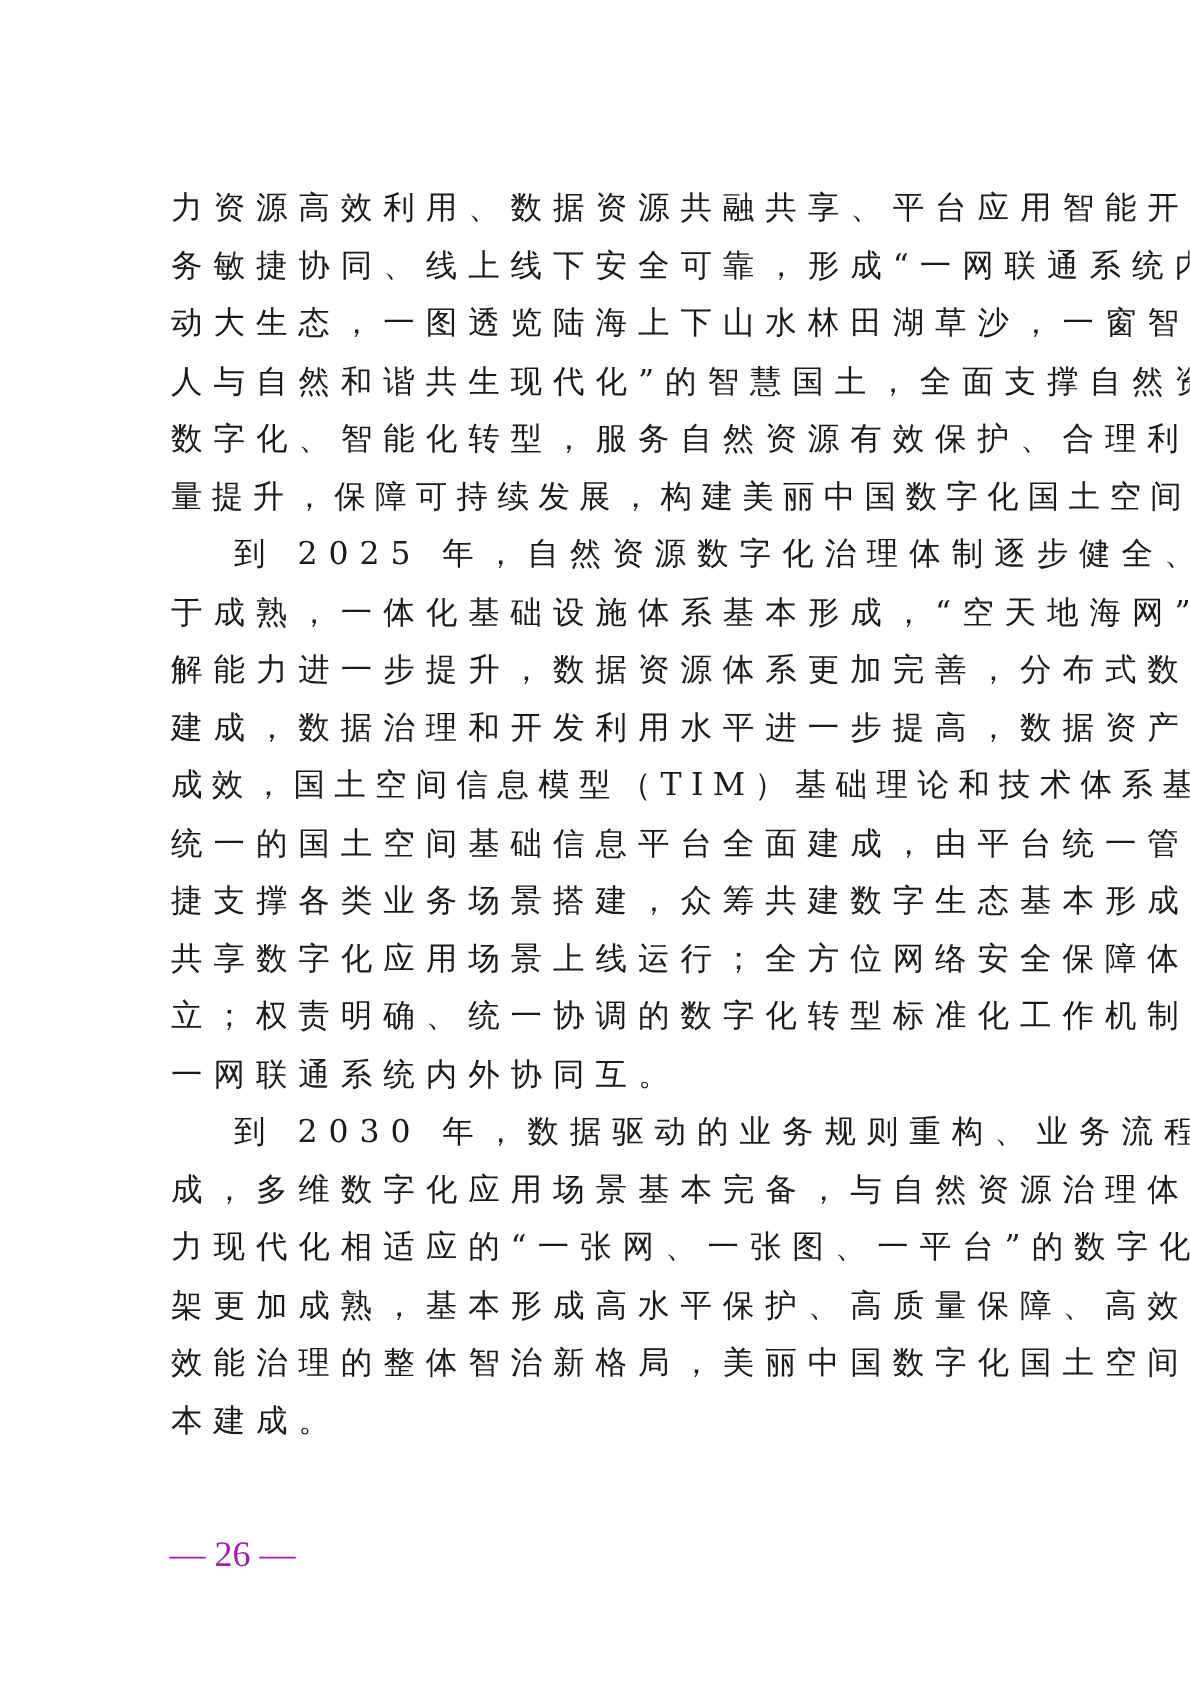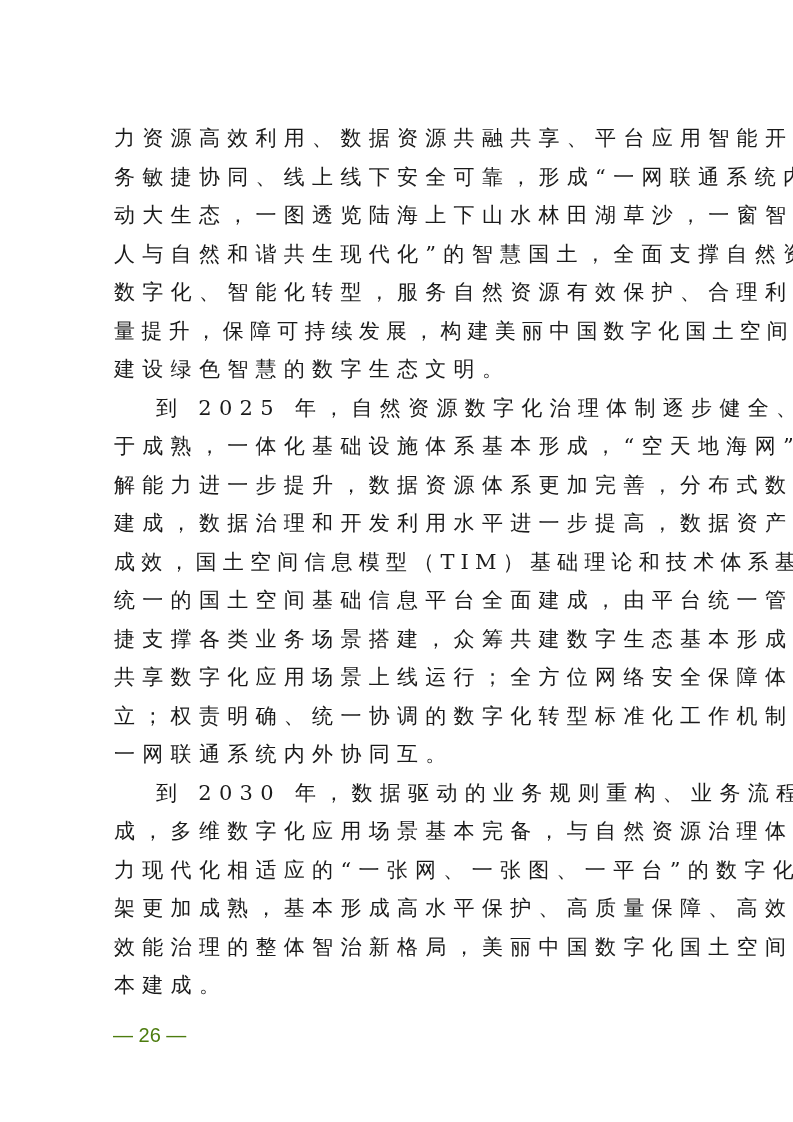--- a/index.html
+++ b/index.html
@@ -21,39 +21,38 @@
       line-height: 38.5px;
       white-space: nowrap;
       letter-spacing: 7.3px;
     }
     .line.indent { padding-left: 42px; }
     .line.tight { letter-spacing: 6.2px; }
     .footer {
       position: absolute;
       left: 113px;
       top: 1024px;
-      font-family: Liberation Sans, sans-serif;
-      font-size: 20px;
-      color: #4d7c0f;
+      font-family: Liberation Serif, serif;
+      font-size: 24px;
+      color: #a21caf;
       white-space: nowrap;
     }
   </style>
 </head>
 <body>
 
 <div class="page">
   <div class="content">
     <div>
       <div class="line">力资源高效利用、数据资源共融共享、平台应用智能开放、场景服</div>
       <div class="line">务敏捷协同、线上线下安全可靠，形成“一网联通系统内外协同互</div>
       <div class="line">动大生态，一图透览陆海上下山水林田湖草沙，一窗智绘美丽中国</div>
       <div class="line">人与自然和谐共生现代化”的智慧国土，全面支撑自然资源全业务</div>
       <div class="line">数字化、智能化转型，服务自然资源有效保护、合理利用和生态质</div>
       <div class="line tight">量提升，保障可持续发展，构建美丽中国数字化国土空间治理体系，</div>
-      <div class="line">建设绿色智慧的数字生态文明。</div>
     </div>
     <div>
       <div class="line indent">到 2025 年，自然资源数字化治理体制逐步健全、管理机制趋</div>
       <div class="line">于成熟，一体化基础设施体系基本形成，“空天地海网”态势感知理</div>
       <div class="line">解能力进一步提升，数据资源体系更加完善，分布式数据中心基本</div>
       <div class="line">建成，数据治理和开发利用水平进一步提高，数据资产化运营初见</div>
       <div class="line tight">成效，国土空间信息模型（TIM）基础理论和技术体系基本建立；</div>
       <div class="line">统一的国土空间基础信息平台全面建成，由平台统一管理数据，敏</div>
       <div class="line">捷支撑各类业务场景搭建，众筹共建数字生态基本形成；典型协同</div>
       <div class="line">共享数字化应用场景上线运行；全方位网络安全保障体系初步建</div>

